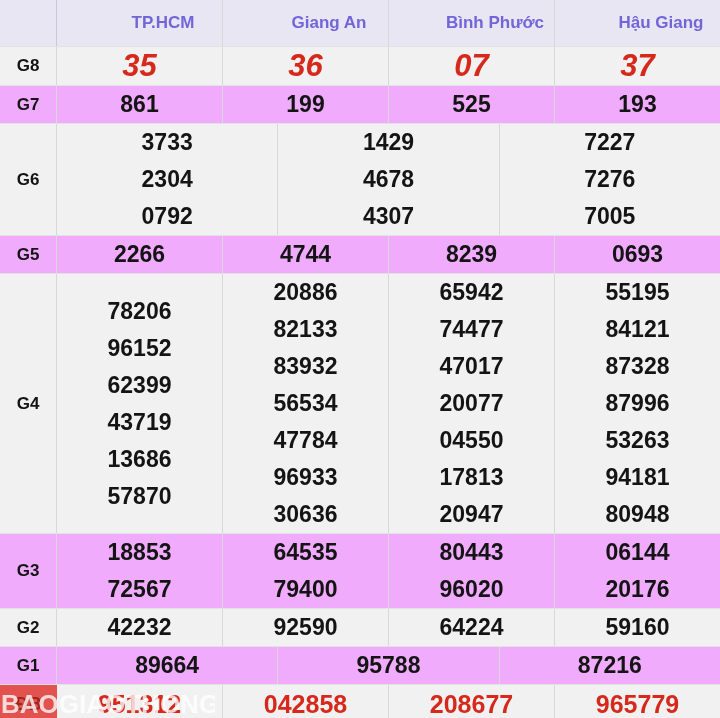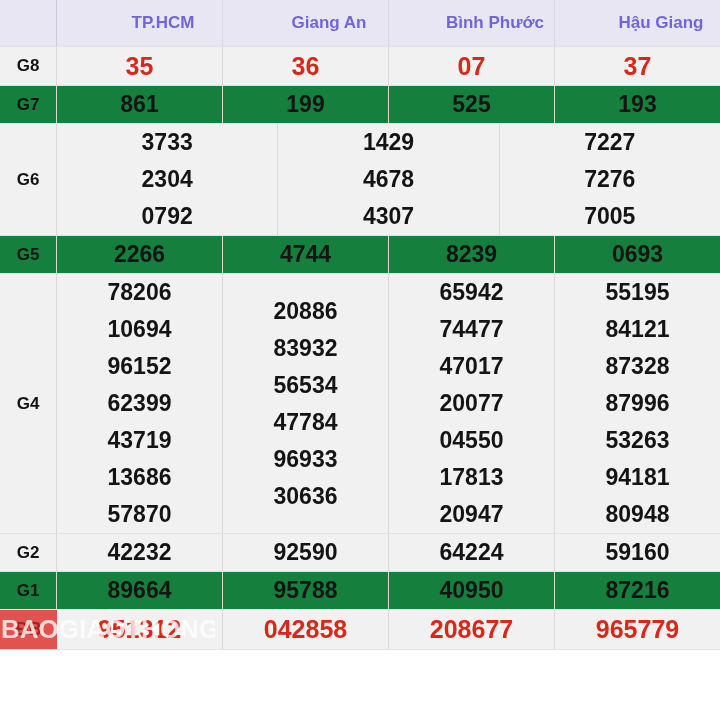--- a/index.html
+++ b/index.html
@@ -8,25 +8,25 @@
   .row{display:flex;border-bottom:1px solid #e2e2e2;}
   .cell{box-sizing:border-box;text-align:center;}
   .cell.label{flex:0 0 57px;width:57px;display:flex;align-items:center;justify-content:center;
     font-weight:bold;font-size:17px;color:#141414;border-right:1px solid #d8d8d8;}
   .cell.head,.cell.vals{flex:1 1 0;border-right:1px solid #d8d8d8;text-align:center;}
   .cell:last-child{border-right:none;}
   .row.header{background:var(--header-bg);height:46px;gap:47px;}
   .row.header .cell.label{border-right:1px solid #c9c6dd;}
   .row.header .cell.head{display:flex;align-items:center;justify-content:center;
     color:var(--accent);font-weight:bold;font-size:17px;cursor:pointer;}
-  .row.body{background:#15803d;}
+  .row.body{background:#f0abfc;}
   .row.body.shade{background:#f1f1f1;}
   .cell.vals{display:flex;flex-direction:column;justify-content:center;}
   .val{line-height:37px;height:37px;font-size:23px;font-weight:bold;color:#141414;}
-  .row.red .val{color:var(--red);font-size:25px;height:38px;line-height:38px;}
+  .row.red .val{color:var(--red);font-size:31px;height:38px;line-height:38px;font-style:italic;}
   .row.special .cell.label{background:var(--special-bg);color:#a3251c;font-size:18px;border-right:none;}
   .row.special .val{color:var(--red);font-size:25px;height:39px;line-height:39px;}
   .watermark{position:absolute;left:1px;bottom:5px;width:214px;overflow:hidden;white-space:nowrap;
     font-size:26px;font-weight:bold;letter-spacing:0px;color:rgba(255,255,255,0.78);pointer-events:none;}
 </style>
 </head>
 <body>
 
 <div class="lottery-table">
   <div class="row header">
@@ -97,29 +97,29 @@
           <div class="val">8239</div>
         </div>
         <div class="cell vals">
           <div class="val">0693</div>
         </div>
       </div>
       <div class="row body shade">
         <div class="cell label">G4</div>
         <div class="cell vals">
           <div class="val">78206</div>
-          <div class="val">10694</div>
           <div class="val">96152</div>
           <div class="val">62399</div>
           <div class="val">43719</div>
           <div class="val">13686</div>
           <div class="val">57870</div>
         </div>
         <div class="cell vals">
           <div class="val">20886</div>
+          <div class="val">82133</div>
           <div class="val">83932</div>
           <div class="val">56534</div>
           <div class="val">47784</div>
           <div class="val">96933</div>
           <div class="val">30636</div>
         </div>
         <div class="cell vals">
           <div class="val">65942</div>
           <div class="val">74477</div>
           <div class="val">47017</div>
@@ -131,20 +131,39 @@
         <div class="cell vals">
           <div class="val">55195</div>
           <div class="val">84121</div>
           <div class="val">87328</div>
           <div class="val">87996</div>
           <div class="val">53263</div>
           <div class="val">94181</div>
           <div class="val">80948</div>
         </div>
       </div>
+      <div class="row body">
+        <div class="cell label">G3</div>
+        <div class="cell vals">
+          <div class="val">18853</div>
+          <div class="val">72567</div>
+        </div>
+        <div class="cell vals">
+          <div class="val">64535</div>
+          <div class="val">79400</div>
+        </div>
+        <div class="cell vals">
+          <div class="val">80443</div>
+          <div class="val">96020</div>
+        </div>
+        <div class="cell vals">
+          <div class="val">06144</div>
+          <div class="val">20176</div>
+        </div>
+      </div>
       <div class="row body shade">
         <div class="cell label">G2</div>
         <div class="cell vals">
           <div class="val">42232</div>
         </div>
         <div class="cell vals">
           <div class="val">92590</div>
         </div>
         <div class="cell vals">
           <div class="val">64224</div>
@@ -153,23 +172,20 @@
           <div class="val">59160</div>
         </div>
       </div>
       <div class="row body">
         <div class="cell label">G1</div>
         <div class="cell vals">
           <div class="val">89664</div>
         </div>
         <div class="cell vals">
           <div class="val">95788</div>
-        </div>
-        <div class="cell vals">
-          <div class="val">40950</div>
         </div>
         <div class="cell vals">
           <div class="val">87216</div>
         </div>
       </div>
       <div class="row body shade special">
         <div class="cell label">ĐB</div>
         <div class="cell vals">
           <div class="val">951312</div>
         </div>

